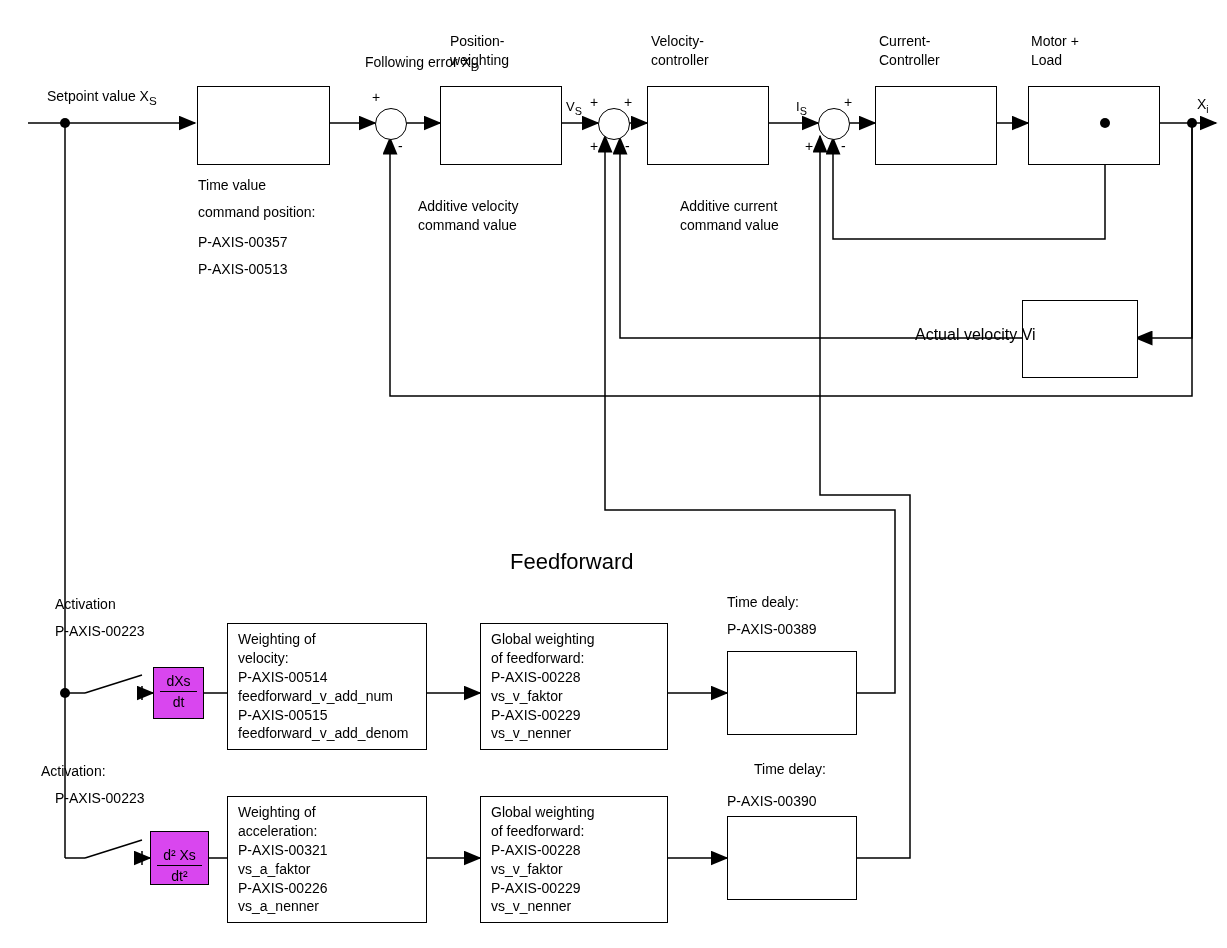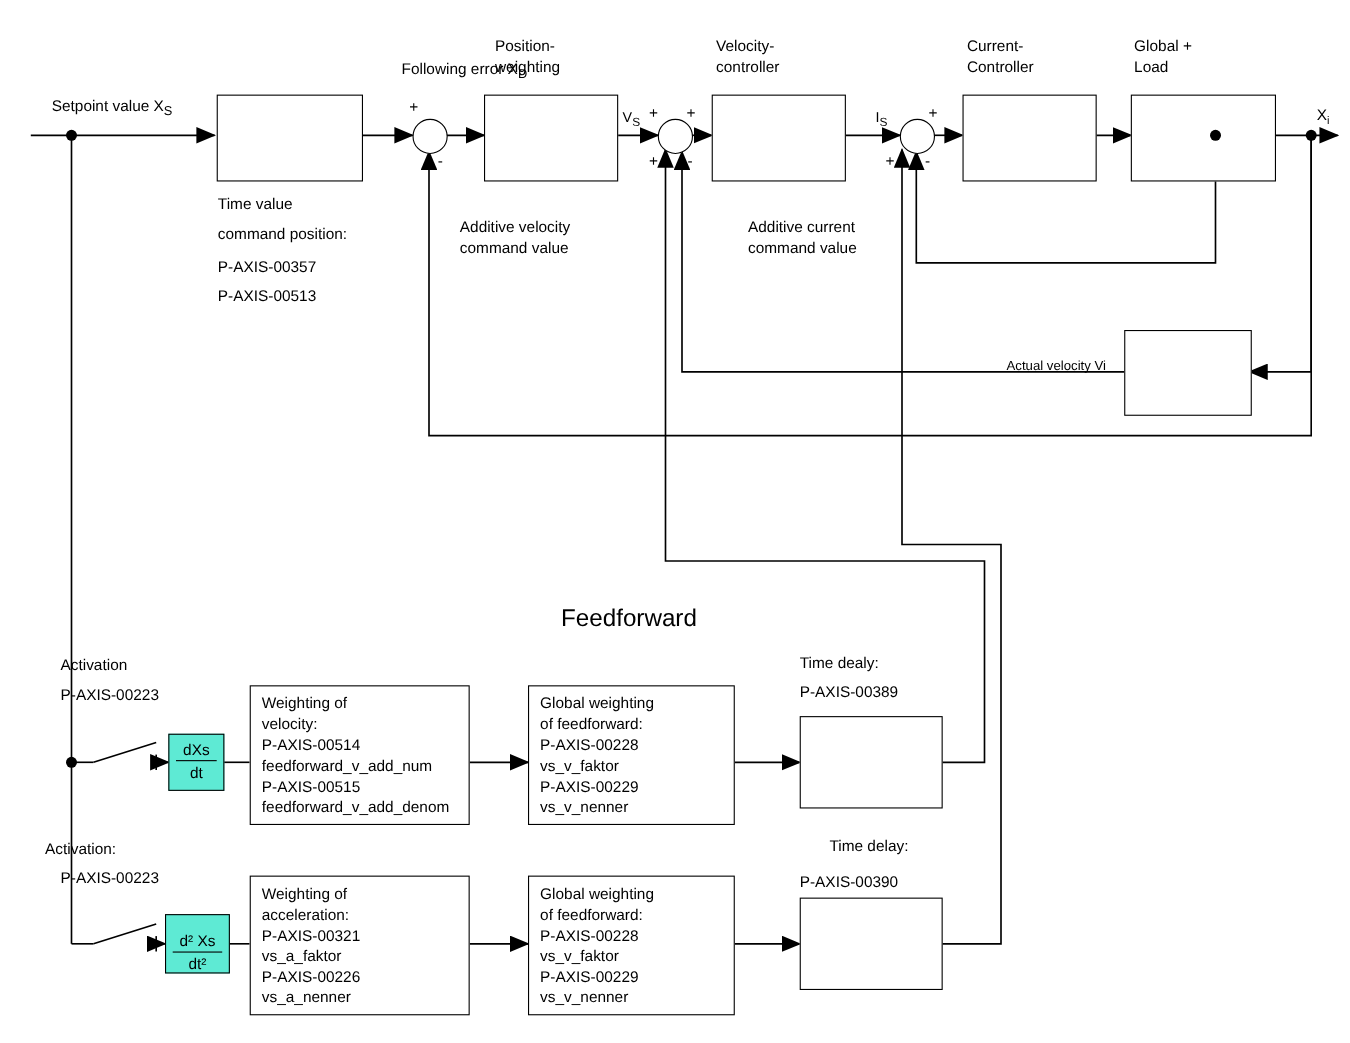--- a/index.html
+++ b/index.html
@@ -1,31 +1,31 @@
 <!DOCTYPE html>
 <html><head>
 <meta charset="utf-8">
 <style>
   html,body{margin:0;padding:0;background:#fff;font-family:Arial,Helvetica,sans-serif;font-size:14px;color:#000}
   .canvas{position:relative;width:1227px;height:948px}
   .box{position:absolute;border:1.5px solid #000;background:#fff}
   .lbl{position:absolute;font-size:14px;line-height:1.35}
   .lbl b{font-weight:normal}
   .small{font-size:13px}
-  .tiny{font-size:12px}
+  .tiny{font-size:16px}
   .ff-area{position:absolute;background:#e6e6e6;border:1px solid #999}
   .ff-title{font-size:22px}
   svg{position:absolute;top:0;left:0}
   
   .sum{position:absolute;border:1.5px solid #000;border-radius:50%;background:#fff}
   .dot{position:absolute;width:10px;height:10px;background:#000;border-radius:50%}
   .frac{display:inline-block;text-align:center;vertical-align:middle}
   .frac .num{display:block;border-bottom:1.5px solid #000;padding:2px 6px}
   .frac .den{display:block;padding:2px 6px}
-  .deriv-box{position:absolute;border:1.5px solid #000;background:#5eead4;text-align:center}
+  .deriv-box{position:absolute;border:1.5px solid #000;background:#d946ef;text-align:center}
 </style>
 </head>
 <body>
 
 <div class="canvas">
 
   <svg width="1227" height="948">
     <defs>
       <marker id="ah" markerWidth="12" markerHeight="10" refX="11" refY="5" orient="auto">
         <path d="M0,0 L12,5 L0,10 Z" fill="#000"></path>
@@ -159,21 +159,21 @@
   </div>
   <div class="lbl" style="left:365px;top:53px">
     <span>Following error X</span><sub>D</sub>
   </div>
   <div class="lbl" style="left:450px;top:32px;white-space:pre-line">Position-
 weighting</div>
   <div class="lbl" style="left:651px;top:32px;white-space:pre-line">Velocity-
 controller</div>
   <div class="lbl" style="left:879px;top:32px;white-space:pre-line">Current-
 Controller</div>
-  <div class="lbl" style="left:1031px;top:32px;white-space:pre-line">Global +
+  <div class="lbl" style="left:1031px;top:32px;white-space:pre-line">Motor +
 Load</div>
 
   <div class="lbl small" style="left:566px;top:98px"><span>V</span><sub>S</sub></div>
   <div class="lbl small" style="left:796px;top:98px"><span>I</span><sub>S</sub></div>
   <div class="lbl" style="left:1197px;top:95px"><span>X</span><sub style="font-size:10px">i</sub></div>
 
   <div class="lbl" style="left:372px;top:88px">+</div>
   <div class="lbl" style="left:398px;top:137px">-</div>
 
   <div class="lbl" style="left:590px;top:93px">+</div>

